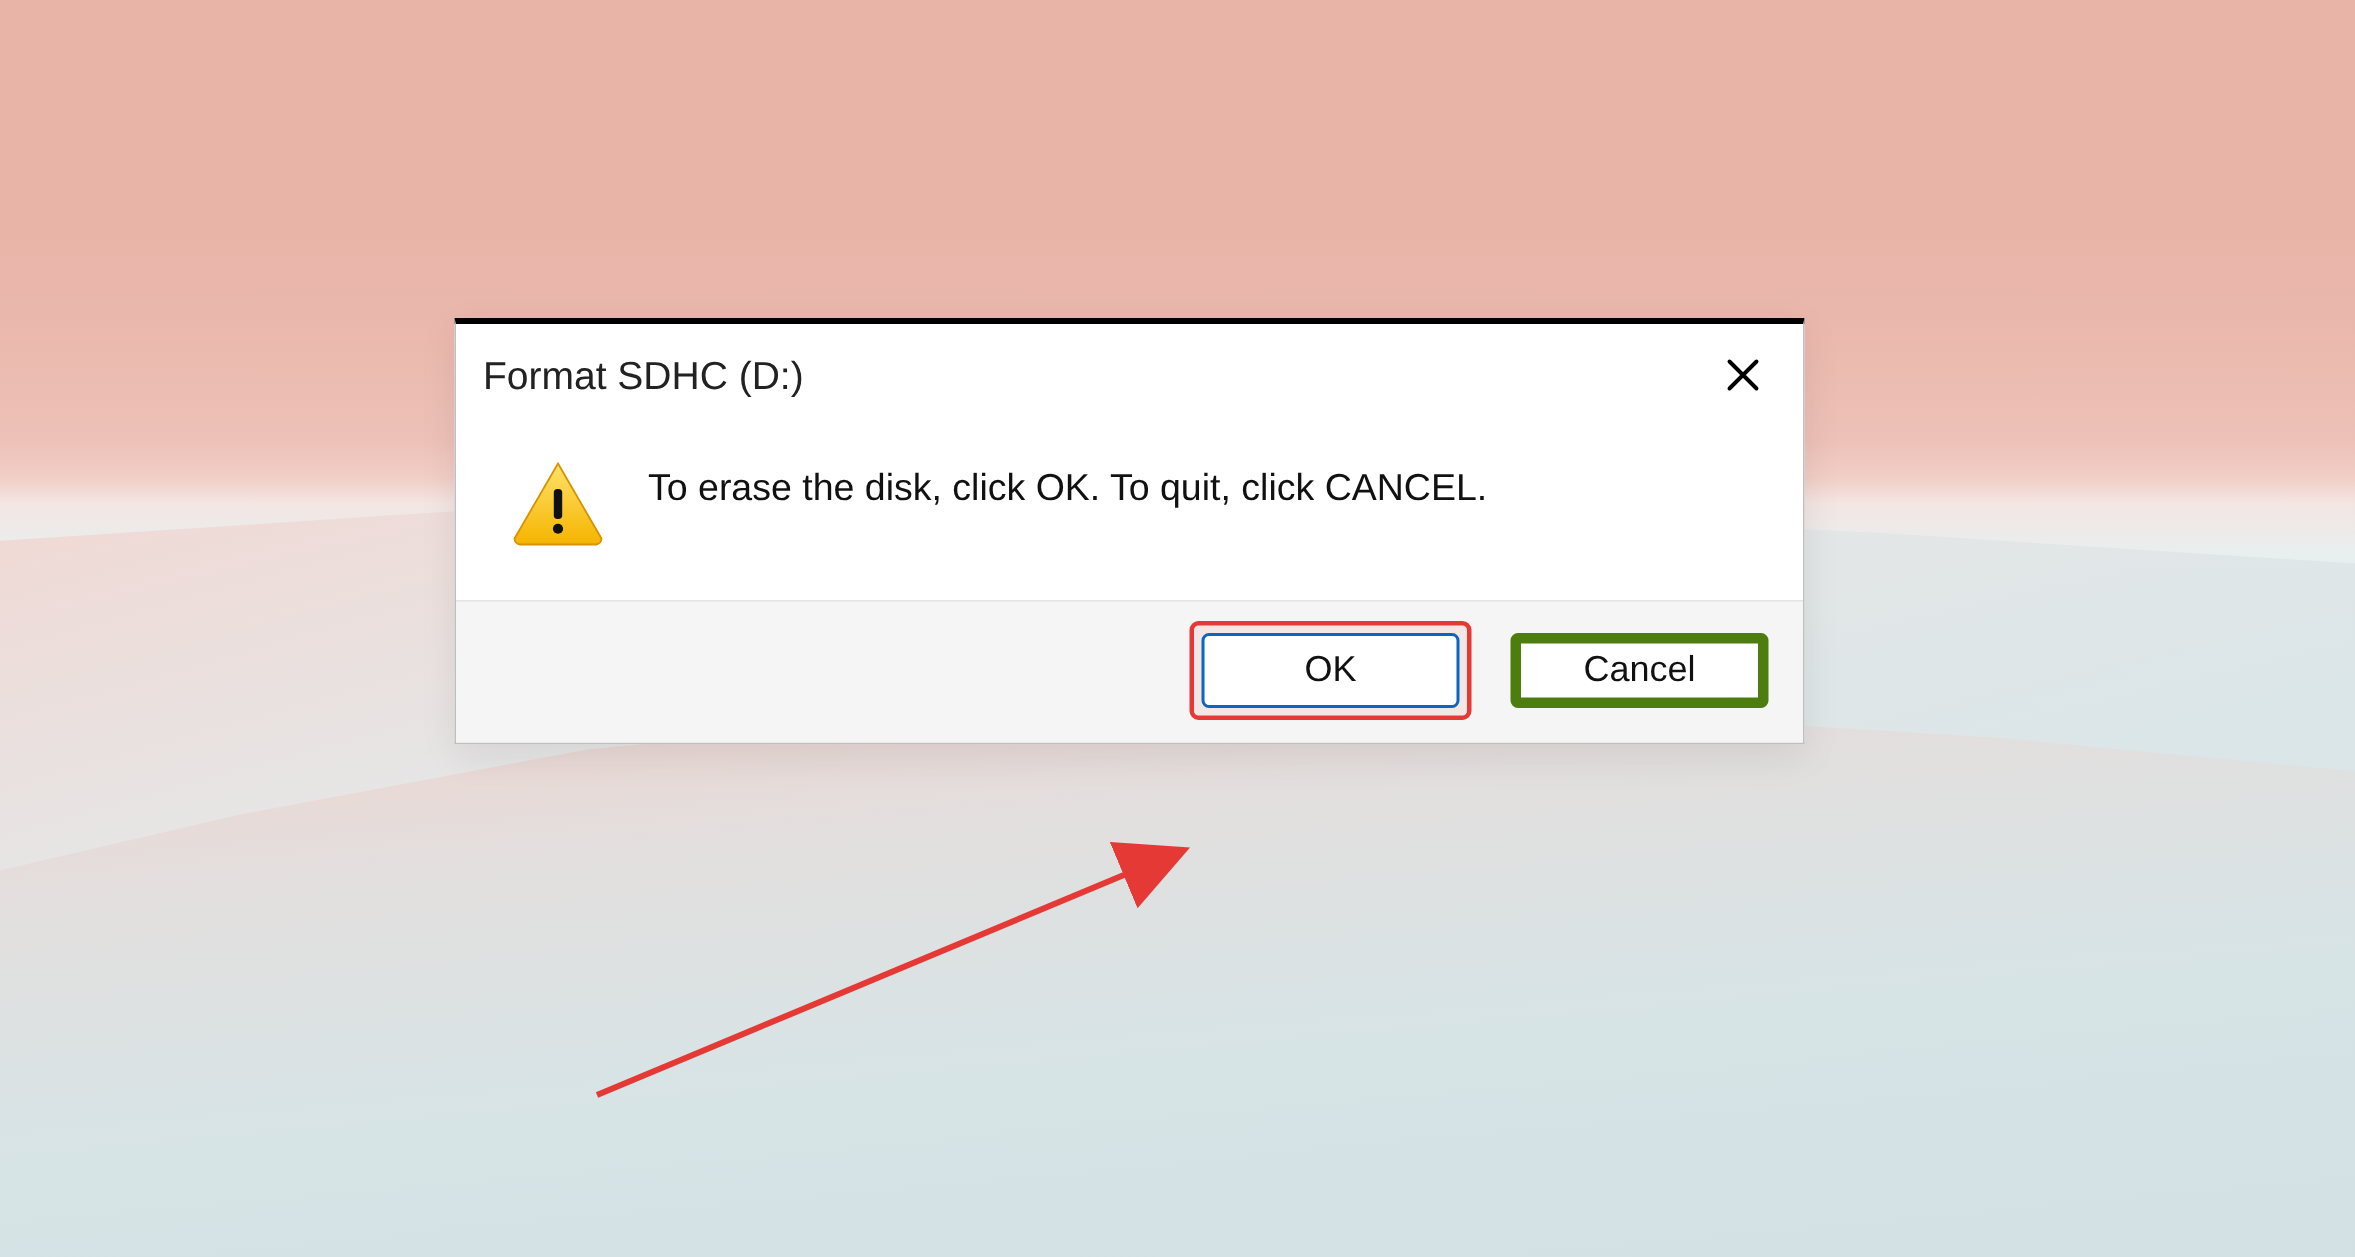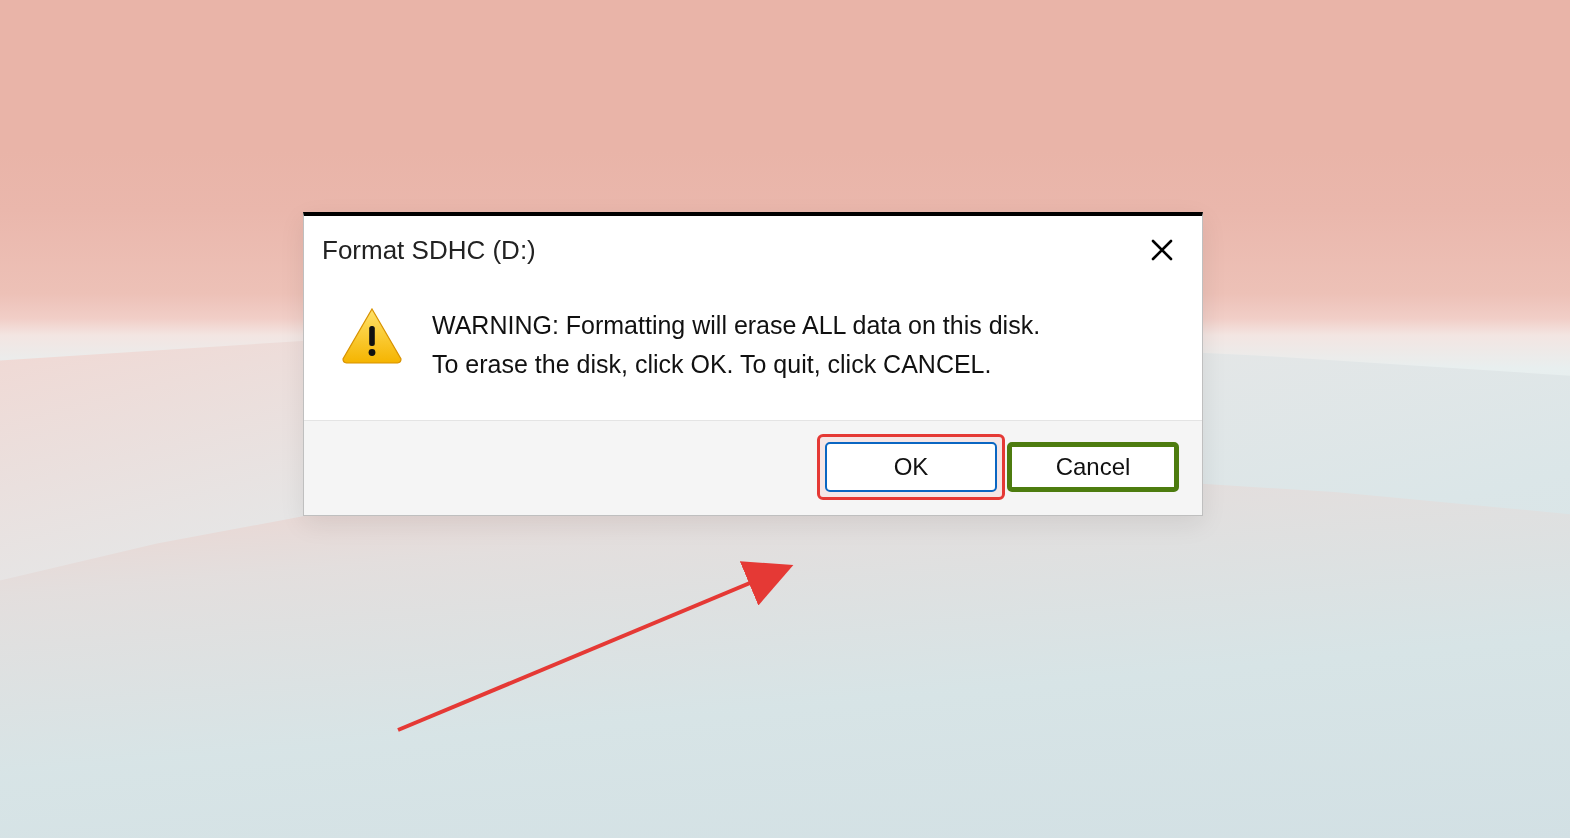--- a/index.html
+++ b/index.html
@@ -49,31 +49,31 @@
     .content {
       display: flex; align-items: flex-start; gap: 28px;
       padding: 6px 36px 36px 36px;
       background: #fff;
     }
     .msg {
       font-size: 25px; line-height: 1.55; color: #111; max-width: 700px;
     }
 
     .buttonbar {
-      display: flex; justify-content: flex-end; align-items: center; 
+      display: flex; justify-content: flex-end; align-items: center; gap: 24px;
       padding: 16px 18px 18px;
       background: #f5f5f5;
       border-top: 1px solid #e4e4e4;
     }
     .btn-wrap { padding: 5px; border-radius: 3px; }
     .btn-highlight { background: rgba(255,0,0,.06); outline: 3px solid #e53935; }
     .btn {
       min-width: 172px; height: 50px;
       font-size: 24px; color: #111; background: #fff;
-      border: 5px solid #4d7c0f; border-radius: 5px; cursor: pointer;
+      border: 7px solid #4d7c0f; border-radius: 5px; cursor: pointer;
     }
     .btn-default { border: 2px solid #0a66c2; }
 
     .annotation-arrow { position: absolute; pointer-events: none; }
   </style>
 </head>
 <body>
 
 <div class="desktop">
   <div class="dune1"></div>
@@ -95,21 +95,20 @@
             <linearGradient id="wg" x1="0" y1="0" x2="0" y2="1">
               <stop offset="0" stop-color="#ffe26a"></stop>
               <stop offset="1" stop-color="#f5b400"></stop>
             </linearGradient>
           </defs>
         <path d="M32 3 L61 53 A4 4 0 0 1 57.5 57 L6.5 57 A4 4 0 0 1 3 53 Z" fill="url(#wg)" stroke="#d89200" stroke-width="1.2"></path>
         <rect x="29.2" y="20" width="5.6" height="20" rx="2.5" fill="#111"></rect>
         <circle cx="32" cy="46.5" r="3.4" fill="#111"></circle>
       </svg>
       <div class="msg">
-        <div>WARNING: Formatting will erase ALL data on this disk.</div>
         <div>To erase the disk, click OK. To quit, click CANCEL.</div>
       </div>
     </div>
 
     <div class="buttonbar">
       <div class="btn-wrap btn-highlight">
         <button class="btn btn-default">OK</button>
       </div>
       <div class="btn-wrap">
         <button class="btn">Cancel</button>

